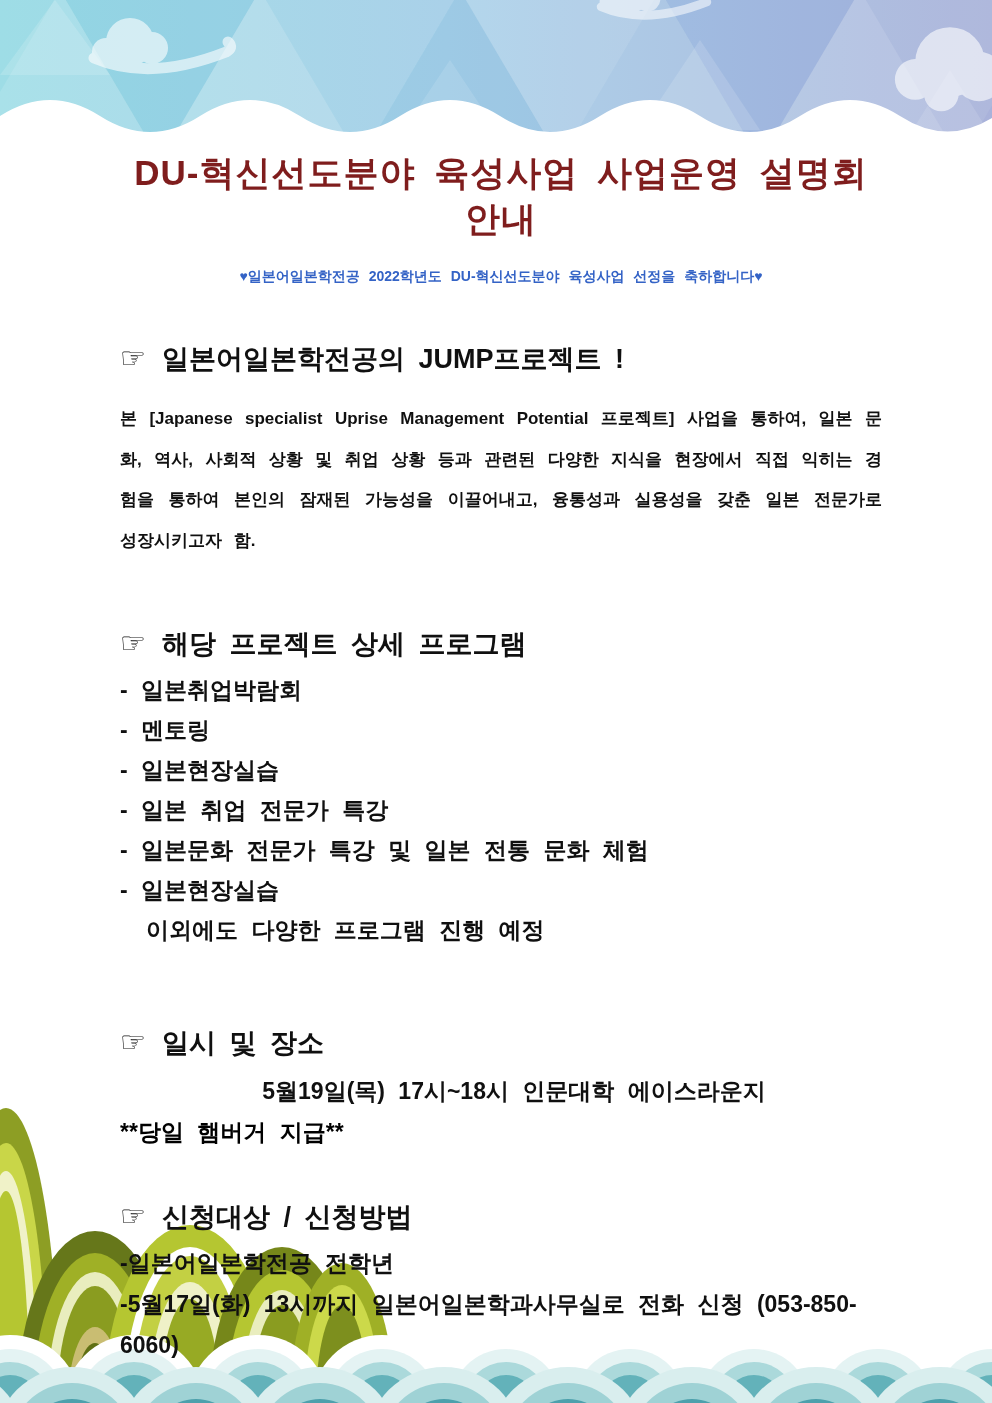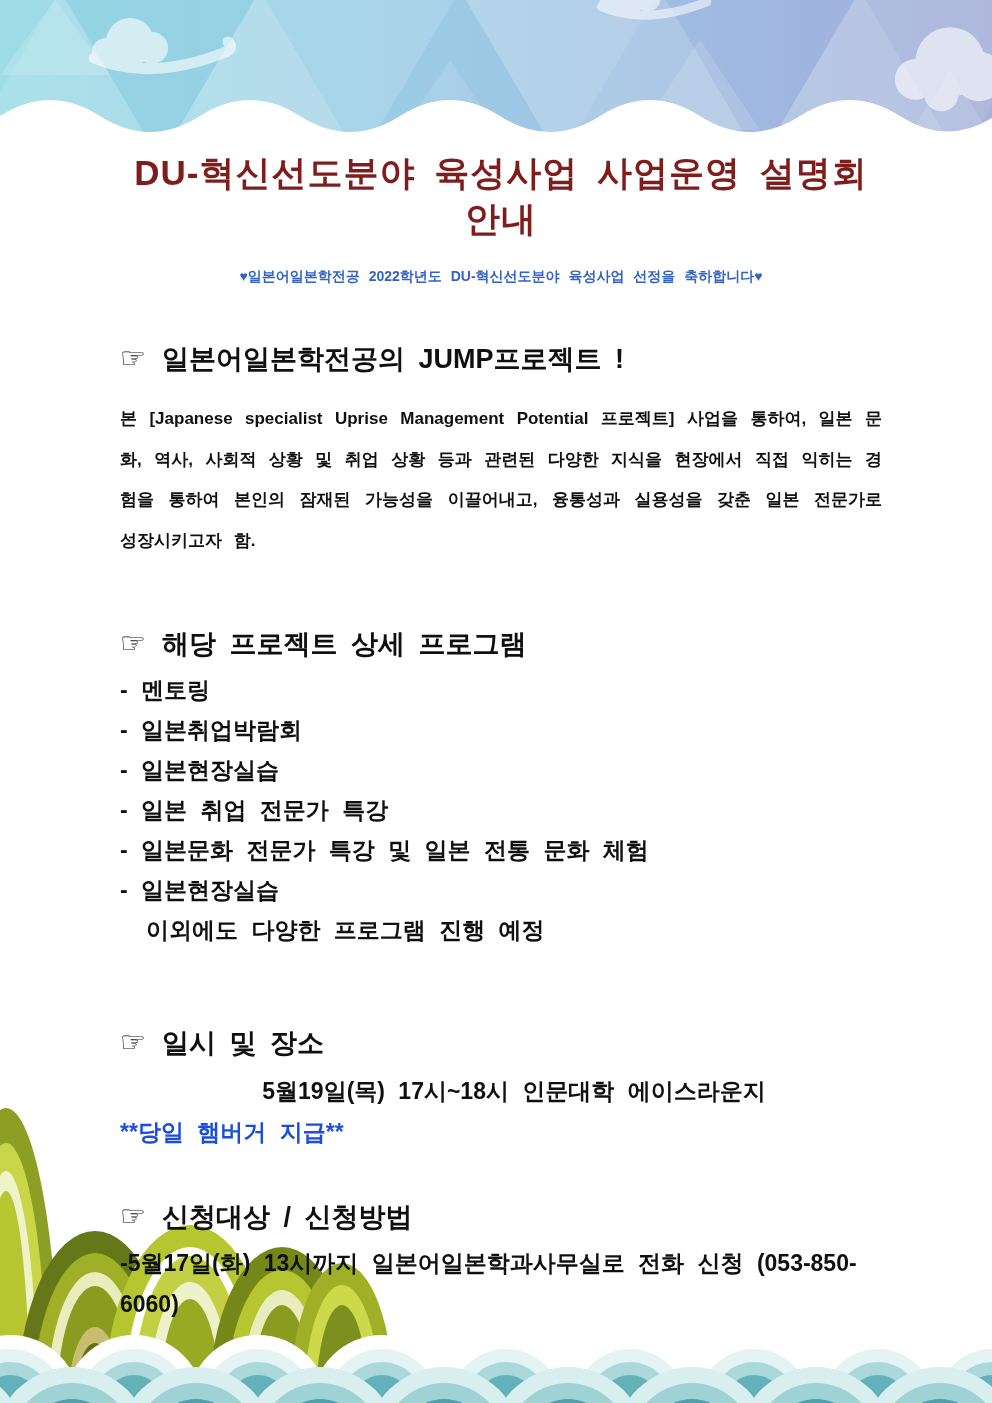--- a/index.html
+++ b/index.html
@@ -34,21 +34,21 @@
     text-align:justify;text-align-last:left;margin-top:22px;
   }
   .plain-list{list-style:none;margin:8px 0 0 0;padding:0;
     font-size:23px;font-weight:bold;line-height:40px;word-spacing:7px;}
   .note-line,.info-line{
     font-size:23px;font-weight:bold;line-height:40px;word-spacing:7px;margin-top:0;margin-left:26px;
   }
   .info-line{margin-top:10px;text-align:center;}
   .highlight-line{
     font-size:23px;font-weight:bold;line-height:40px;word-spacing:7px;
-    color:#1d4ed8;margin-top:1px;
+    color:#000000;margin-top:1px;
   }
   .apply-lines div{font-size:23px;font-weight:bold;line-height:41px;word-spacing:7px;}
   .apply-lines{margin-top:8px;}
 </style>
 </head>
 <body>
 
 <svg class="header-deco" viewBox="0 0 992 150" preserveAspectRatio="none" aria-hidden="true">
   <defs>
     <linearGradient id="hdrGrad" x1="0" y1="0" x2="1" y2="0">
@@ -107,22 +107,22 @@
     </div>
     <div class="body-text">본 [Japanese specialist Uprise Management Potential 프로젝트] 사업을 통하여, 일본 문화, 역사, 사회적 상황 및 취업 상황 등과 관련된 다양한 지식을 현장에서 직접 익히는 경험을 통하여 본인의 잠재된 가능성을 이끌어내고, 융통성과 실용성을 갖춘 일본 전문가로 성장시키고자 함.</div>
   </div>
 
   <div class="section sec-program">
     <div class="sec-head">
       <span class="pointer">☞</span>
       <span>해당 프로젝트 상세 프로그램</span>
     </div>
     <ul class="plain-list">
+      <li>- 일본취업박람회</li>
       <li>- 멘토링</li>
-      <li>- 일본취업박람회</li>
       <li>- 일본현장실습</li>
       <li>- 일본 취업 전문가 특강</li>
       <li>- 일본문화 전문가 특강 및 일본 전통 문화 체험</li>
       <li>- 일본현장실습</li>
     </ul>
     <div class="note-line">이외에도 다양한 프로그램 진행 예정</div>
   </div>
 
   <div class="section sec-schedule">
     <div class="sec-head">
@@ -132,20 +132,21 @@
     <div class="info-line">5월19일(목) 17시~18시 인문대학 에이스라운지</div>
     <div class="highlight-line">**당일 햄버거 지급**</div>
   </div>
 
   <div class="section sec-apply">
     <div class="sec-head">
       <span class="pointer">☞</span>
       <span>신청대상 / 신청방법</span>
     </div>
     <div class="apply-lines">
+      <div>-일본어일본학전공 전학년</div>
       <div>-5월17일(화) 13시까지 일본어일본학과사무실로 전화 신청 (053-850-6060)</div>
     </div>
   </div>
 
 </div>
 
 <svg class="footer-deco" viewBox="0 0 992 310" preserveAspectRatio="none" aria-hidden="true">
   <g>
 
     <ellipse cx="6" cy="330" rx="54" ry="315" fill="#8D9E24"></ellipse>

